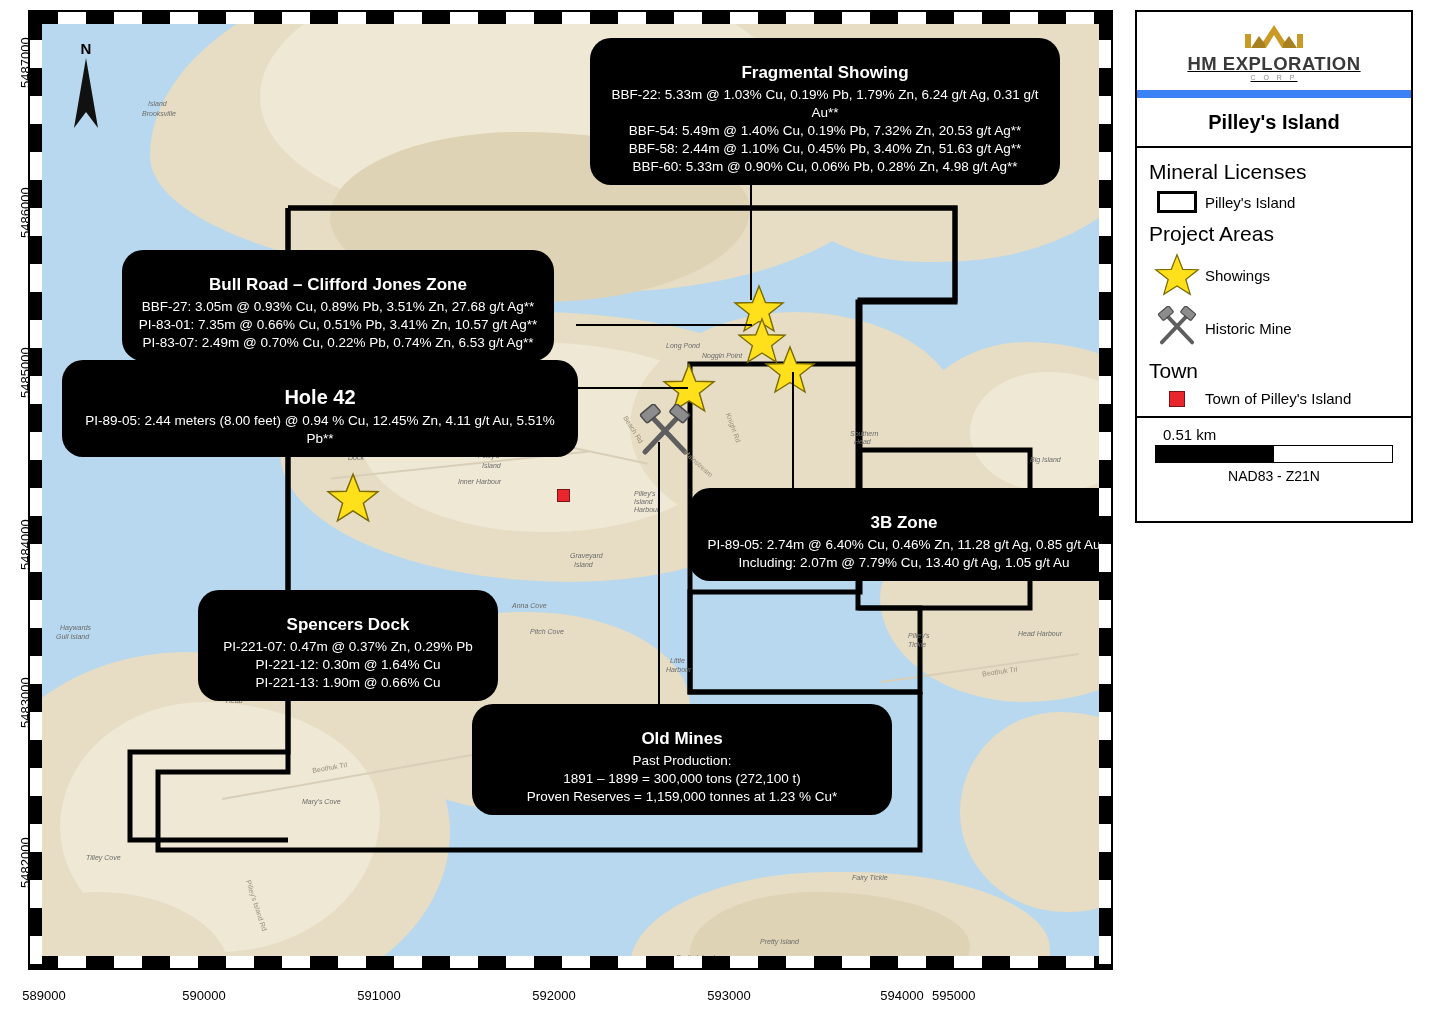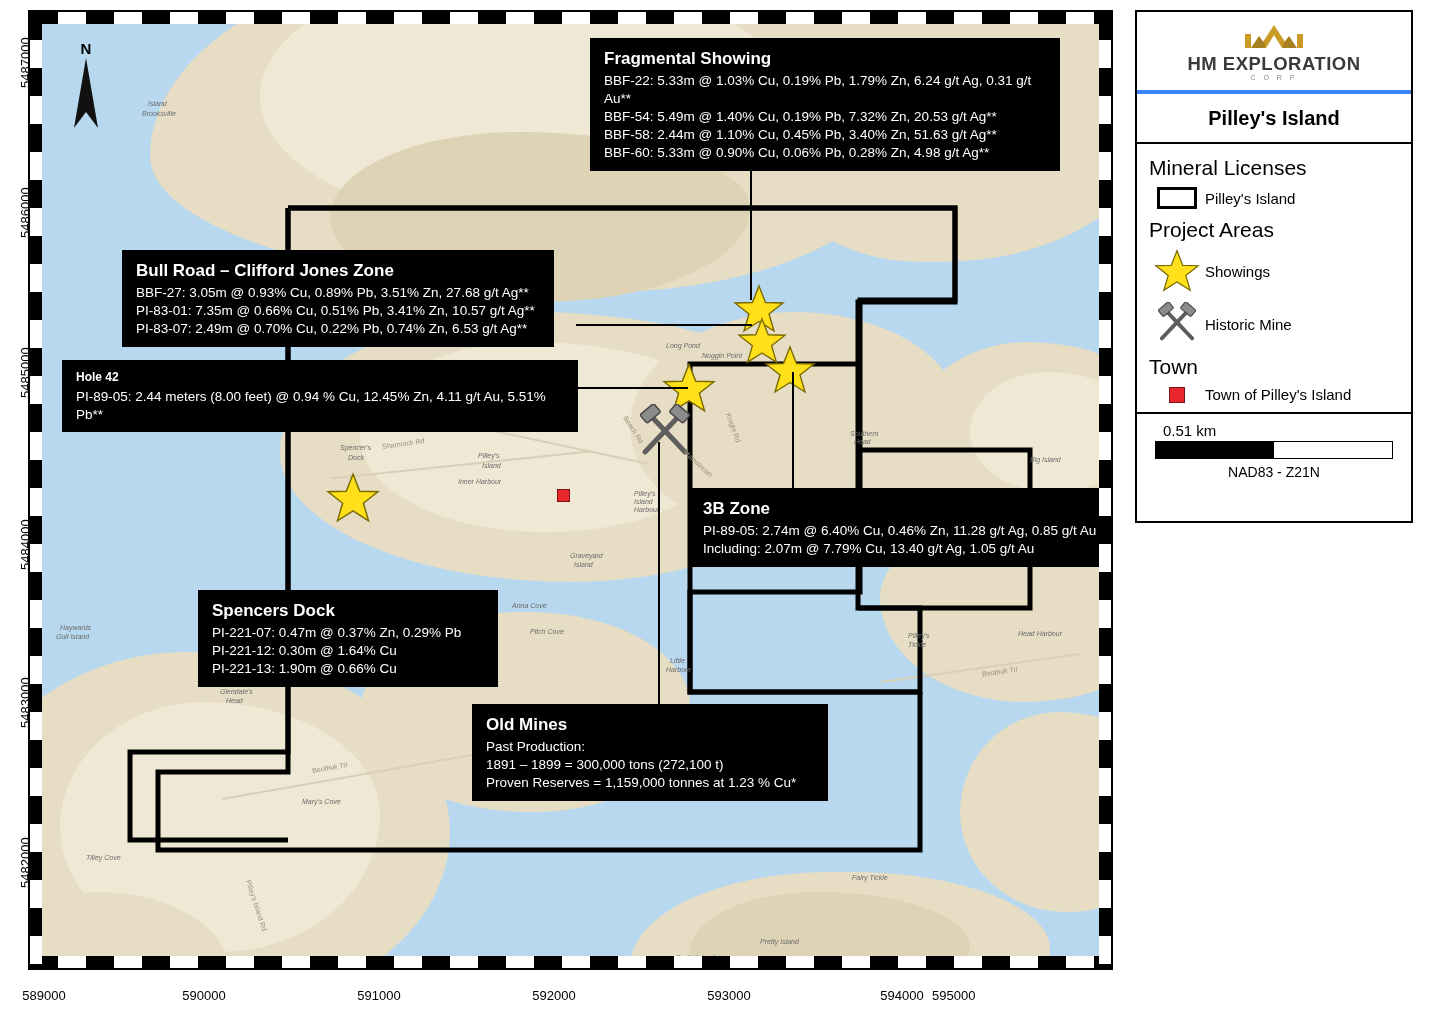--- a/index.html
+++ b/index.html
@@ -61,36 +61,37 @@
     left: 0; top: 0;
     width: 1085px; height: 960px;
     pointer-events: none;
   }
 
   
   .callout {
     position: absolute;
     background: #000;
     color: #fff;
-    padding: 10px 14px 9px 14px;
+    padding: 24px 14px 9px 14px;
     box-sizing: border-box;
-    text-align: left;
+    text-align: center;
     line-height: 1.32;
+    border-radius: 21px;
   }
   .callout .c-title {
     font-weight: bold;
     font-size: 17px;
     display: block;
     margin-bottom: 2px;
   }
   .callout .c-line {
     display: block;
     font-size: 13.5px;
   }
-  .callout.small .c-title { font-size: 12px; }
+  .callout.small .c-title { font-size: 20px; }
 
   
   .leader {
     position: absolute;
     background: #000;
   }
 
   
   .star {
     position: absolute;
@@ -147,25 +148,26 @@
     left: 1135px;
     top: 10px;
     width: 278px;
     height: 513px;
     border: 2px solid #000;
     box-sizing: border-box;
     background: #fff;
   }
   #legend-logo-box {
     height: 78px;
-    border-bottom: 4px solid #3b82f6;
+    border-bottom: 8px solid #3b82f6;
     display: flex;
     align-items: center;
     justify-content: center;
     flex-direction: column;
+    text-decoration: underline;
   }
   .logo-wrap { display: flex; flex-direction: column; align-items: center; }
   .logo-text {
     font-size: 18.5px;
     font-weight: bold;
     letter-spacing: 0.5px;
     color: #3a3a3a;
     margin-top: 1px;
   }
   .logo-sub {
@@ -424,21 +426,21 @@
     <span class="c-line">Including: 2.07m @ 7.79% Cu, 13.40 g/t Ag, 1.05 g/t Au</span>
   </div>
 
   <div class="callout" style="left:168px; top:578px; width:300px;">
     <span class="c-title">Spencers Dock</span>
     <span class="c-line">PI-221-07: 0.47m @ 0.37% Zn, 0.29% Pb</span>
     <span class="c-line">PI-221-12: 0.30m @ 1.64% Cu</span>
     <span class="c-line">PI-221-13: 1.90m @ 0.66% Cu</span>
   </div>
 
-  <div class="callout" style="left:442px; top:692px; width:356px;">
+  <div class="callout" style="left:442px; top:692px; width:420px;">
     <span class="c-title">Old Mines</span>
     <span class="c-line">Past Production:</span>
     <span class="c-line">1891 – 1899 = 300,000 tons (272,100 t)</span>
     <span class="c-line">Proven Reserves = 1,159,000 tonnes at 1.23 % Cu*</span>
   </div>
 
   <div class="frame-strip" style="left:0; top:0; width:1085px; height:12px;"></div>
   <div class="frame-strip" style="left:0; bottom:0; width:1085px; height:12px;"></div>
   <div class="frame-strip vert" style="left:0; top:0; width:12px; height:956px;"></div>
   <div class="frame-strip vert" style="right:0; top:0; width:12px; height:956px;"></div>

